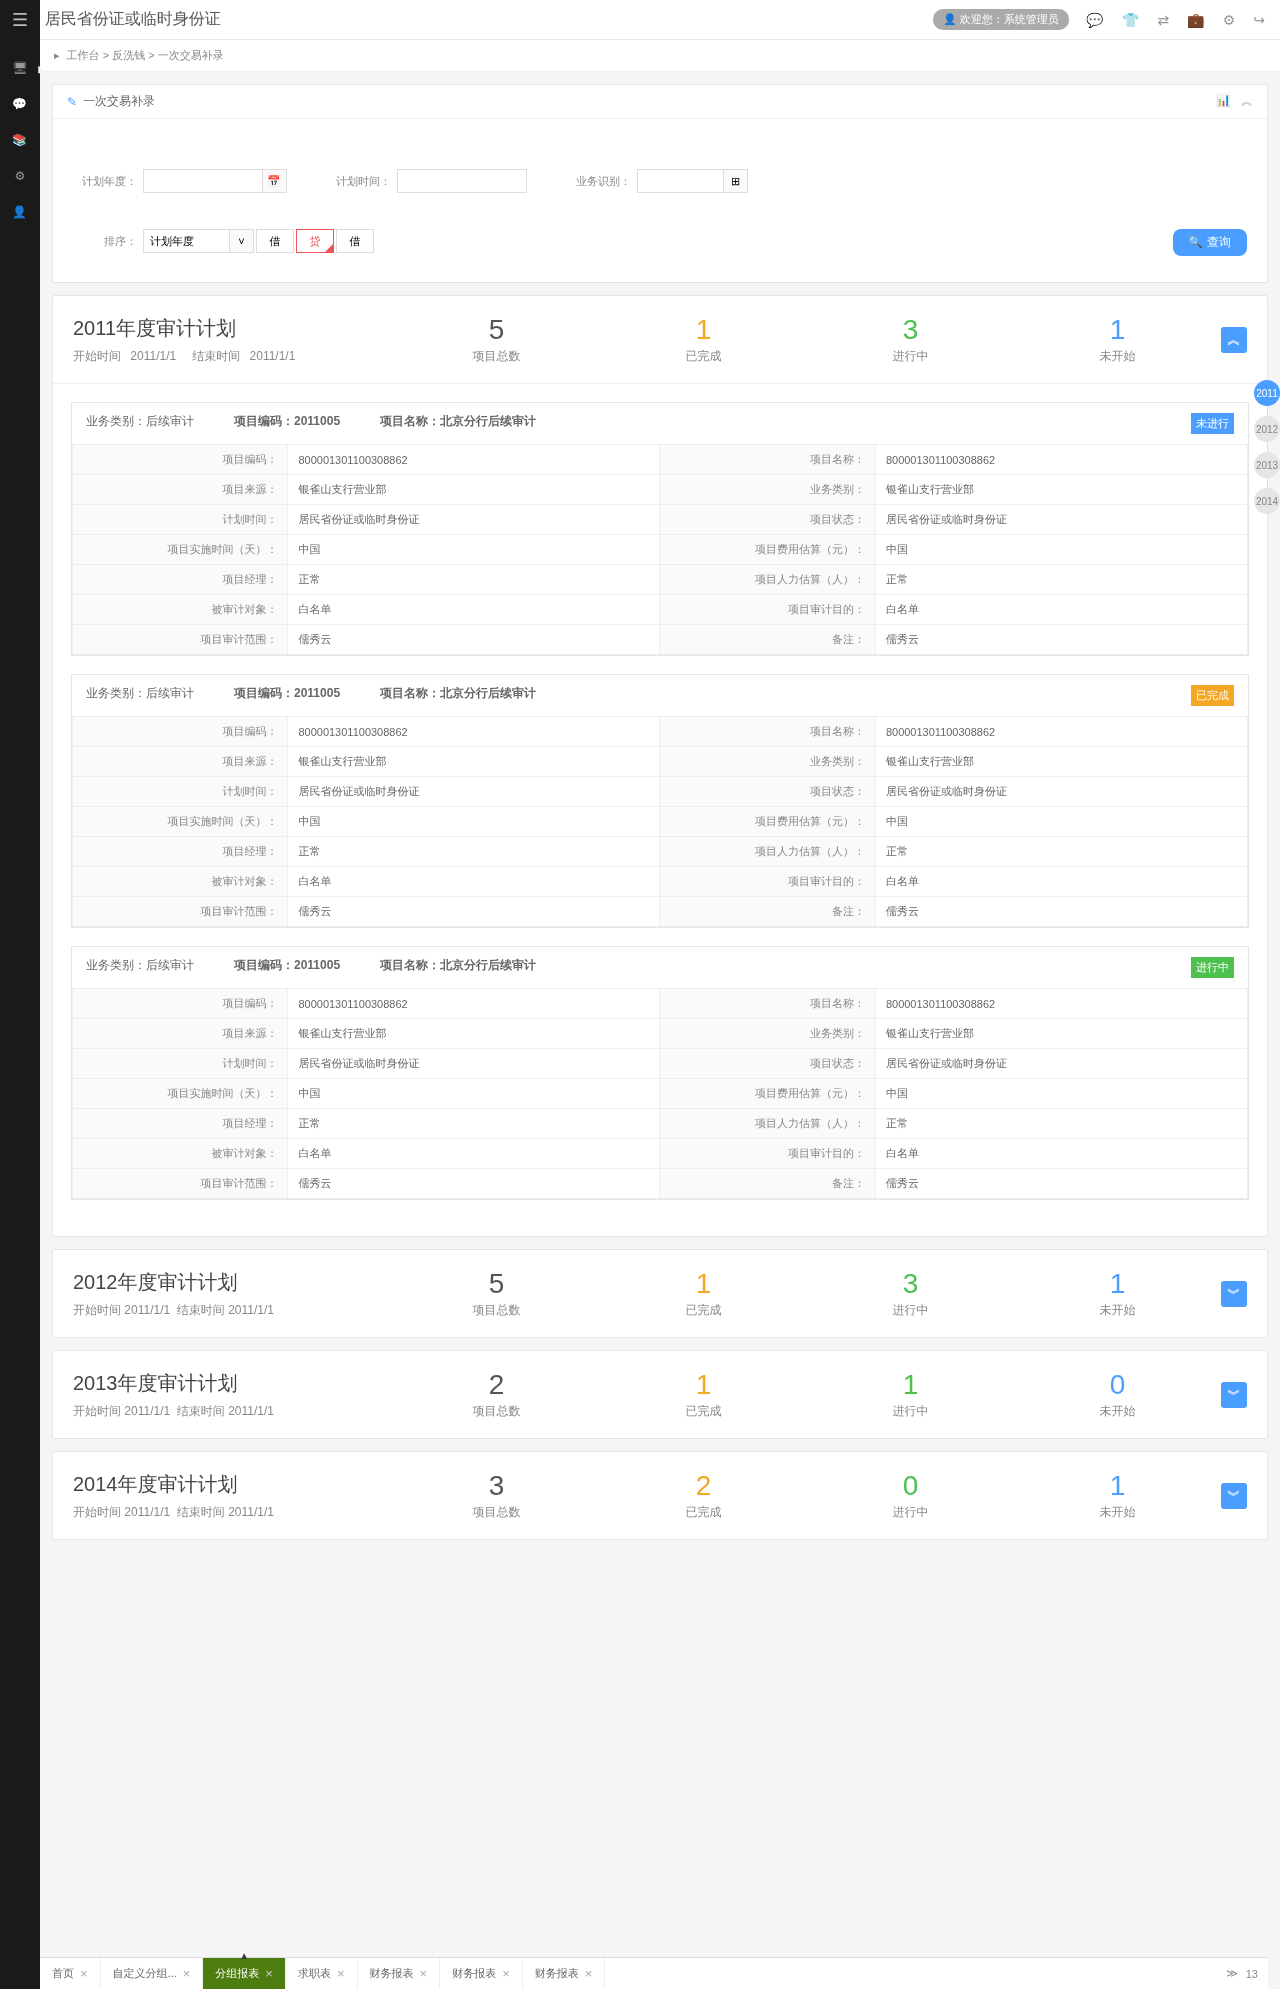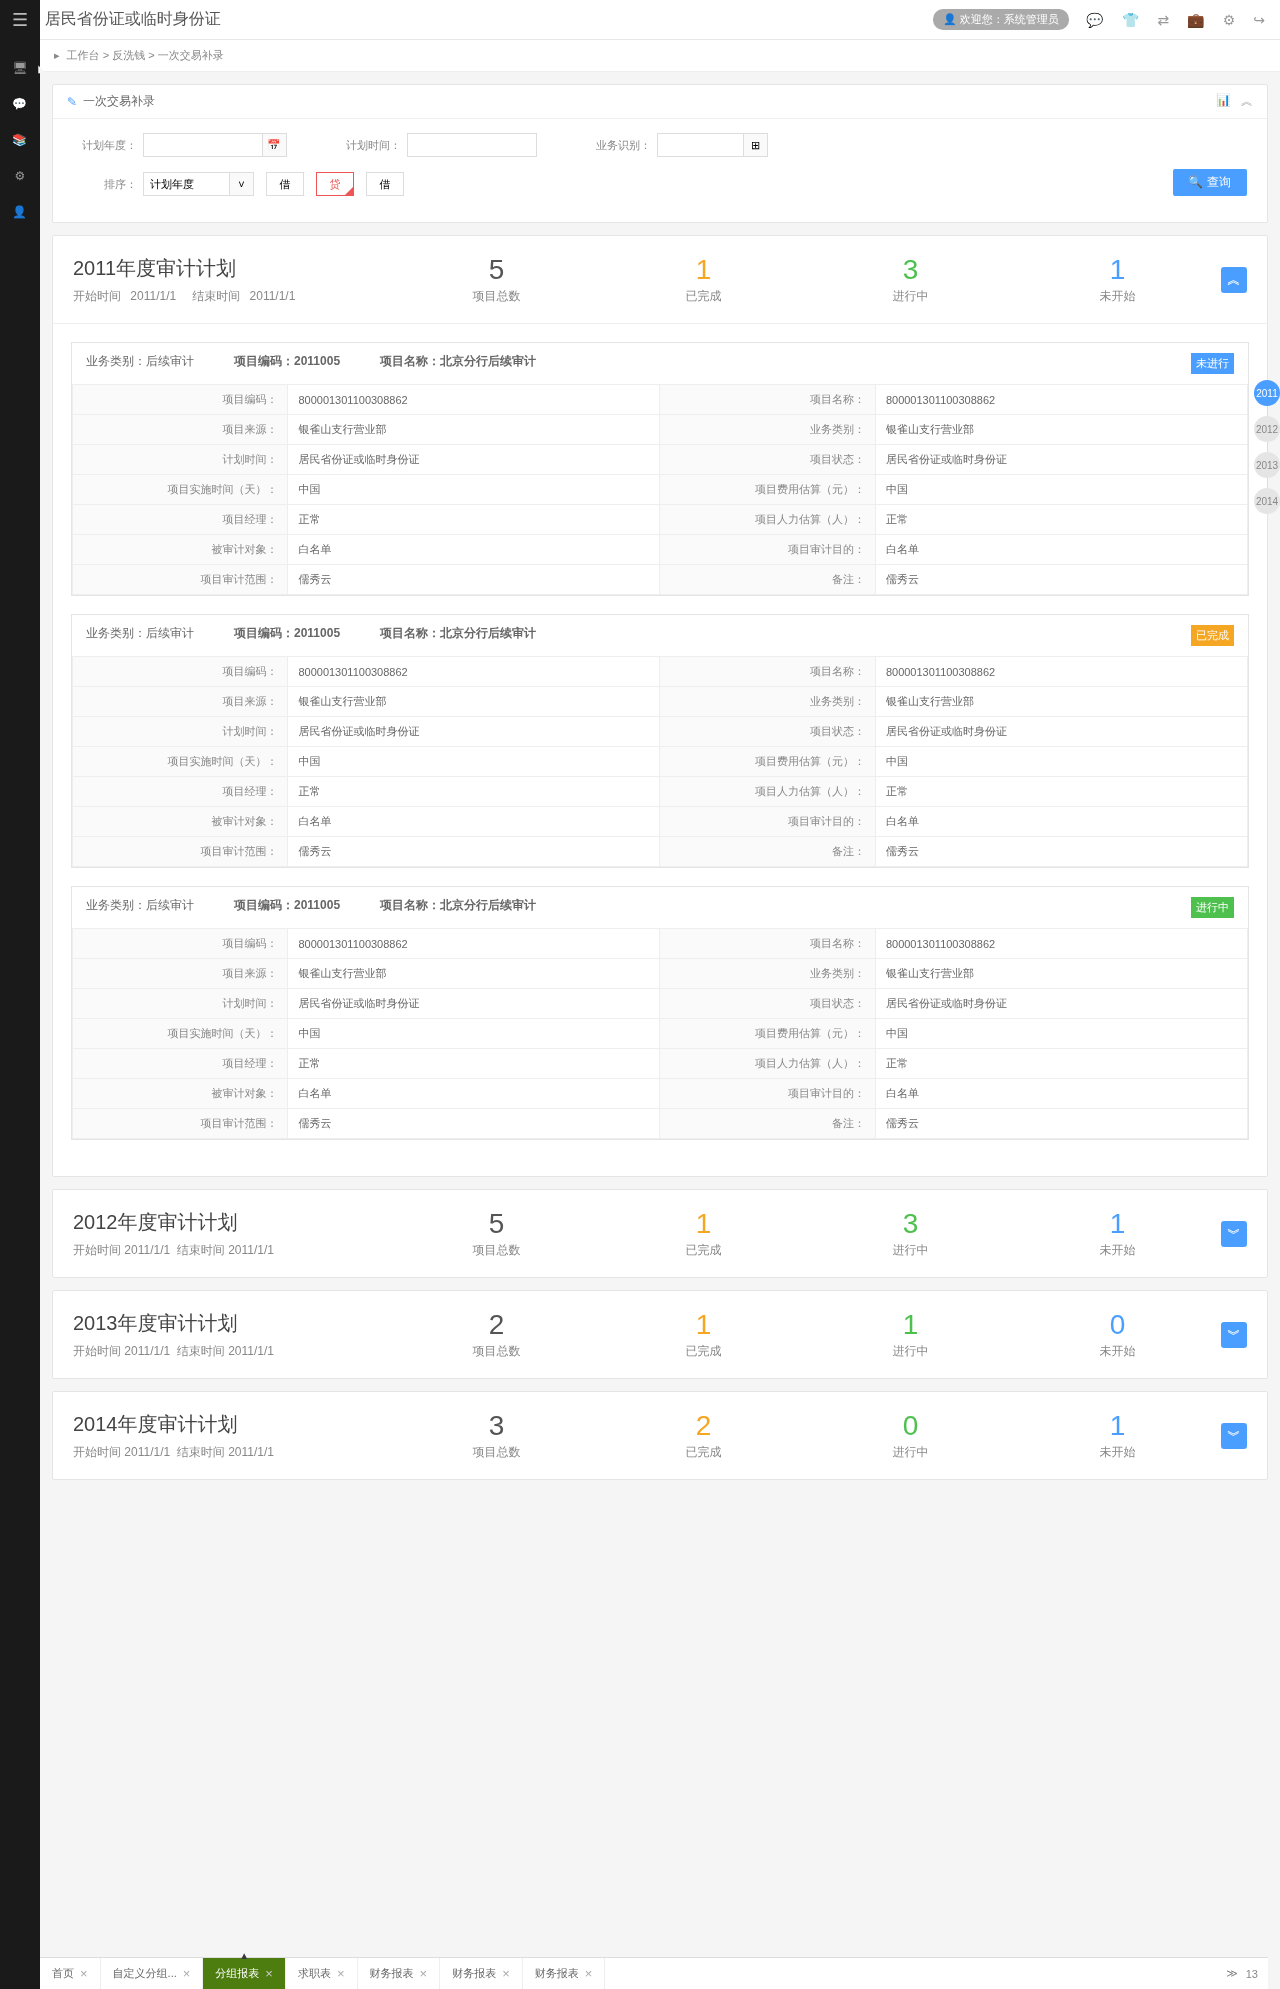--- a/index.html
+++ b/index.html
@@ -20,30 +20,30 @@
 .main { margin-left: 40px; padding: 0; }
 .breadcrumb { padding: 8px 14px; font-size: 11px; color: #888; background: #fff; border-bottom: 1px solid #eee; }
 .breadcrumb span.icon { margin-right: 4px; }
 .content { padding: 12px; }
 .panel { background: #fff; border: 1px solid #e5e5e5; border-radius: 2px; margin-bottom: 12px; }
 .panel-head { padding: 8px 14px; border-bottom: 1px solid #eee; display: flex; align-items: center; }
 .feather { color: #4a9eff; margin-right: 6px; }
 .panel-title { color: #666; font-size: 12px; }
 .panel-head-actions { margin-left: auto; display: flex; gap: 10px; color: #4a9eff; }
 .search-form { padding: 14px 20px; }
-.form-row { display: flex; align-items: flex-end; gap: 10px; margin-bottom: 12px; }
+.form-row { display: flex; align-items: flex-start; margin-bottom: 12px; margin-top: 36px; }
 .form-group { display: flex; align-items: center; }
 .form-label { width: 70px; text-align: right; color: #888; font-size: 11px; padding-right: 6px; }
 .form-input { border: 1px solid #ddd; height: 24px; padding: 0 6px; font-size: 11px; }
 .w130 { width: 130px; } .w120 { width: 120px; } .w110 { width: 87px; }
 .input-btn { border: 1px solid #ddd; border-left: none; height: 24px; width: 24px; background: #fafafa; cursor: pointer; font-size: 11px; }
 .pill-btn { border: 1px solid #ddd; height: 24px; width: 38px; background: #fff; font-size: 11px; cursor: pointer; margin-left: 2px; }
 .pill-btn.red { border-color: #e55; color: #e55; position: relative; }
 .pill-btn.red::after { content: ""; position: absolute; right: 0; bottom: 0; border: 4px solid transparent; border-right-color: #e55; border-bottom-color: #e55; }
-.search-btn { margin-left: auto; background: #4a9eff; color: #fff; border: none; padding: 5px 16px; border-radius: 2px; cursor: pointer; font-size: 12px; }
+.search-btn { margin-left: auto; background: #4a9eff; color: #fff; border: none; padding: 5px 16px; border-radius: 8px; cursor: pointer; font-size: 12px; }
 .plan-header { display: flex; align-items: center; padding: 18px 20px; }
 .plan-left { width: 320px; }
 .plan-title { font-size: 20px; color: #444; margin-bottom: 6px; }
 .plan-dates { font-size: 12px; color: #888; }
 .plan-dates span { margin-right: 6px; }
 .plan-stats { display: flex; flex: 1; }
 .stat { flex: 1; text-align: center; }
 .stat-num { font-size: 28px; font-weight: 300; }
 .stat-label { font-size: 12px; color: #888; margin-top: 2px; }
 .c-dark { color: #555; } .c-orange { color: #f5a623; } .c-green { color: #4ec04e; } .c-blue { color: #4a9eff; }

